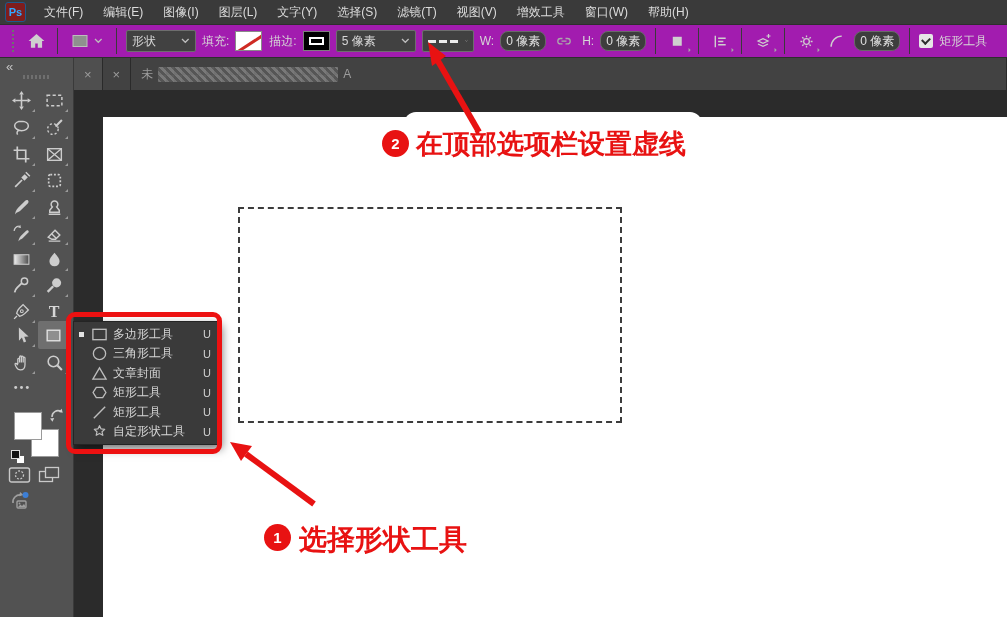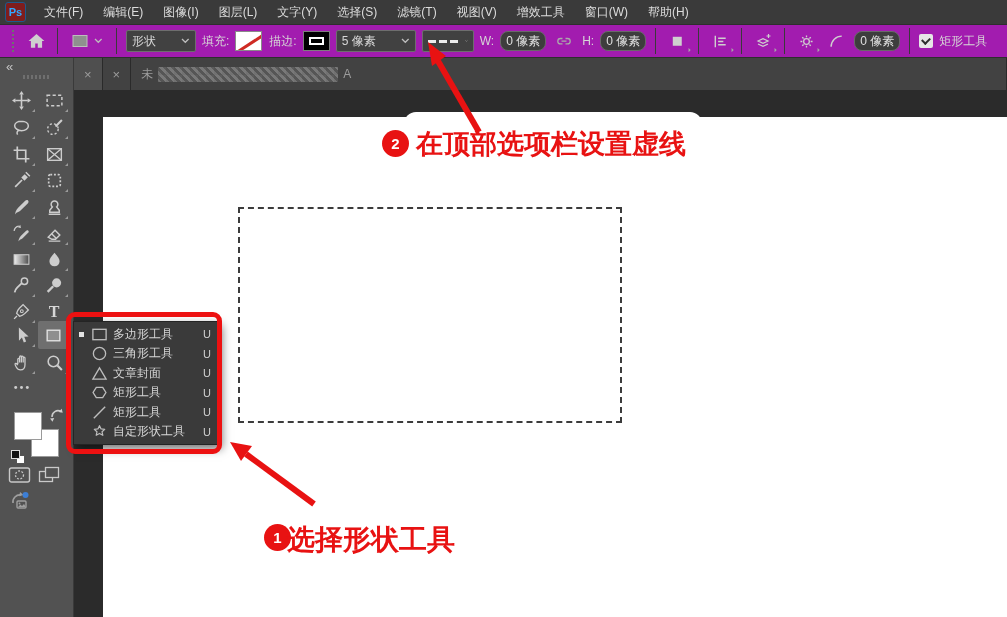--- a/index.html
+++ b/index.html
@@ -110,21 +110,21 @@
              border:5px solid #ed1111; border-radius:9px; z-index:11; }
   .bubble2 { position:absolute; left:404px; top:112px; width:298px; height:46px; background:#fff;
              border-radius:12px; z-index:3; }
   .step-badge { position:absolute; width:27px; height:27px; border-radius:50%; background:#e81212;
                 color:#fff; font-size:15px; font-weight:bold; display:flex; align-items:center;
                 justify-content:center; z-index:21; }
   .badge2 { left:382px; top:130px; }
   .badge1 { left:264px; top:524px; }
   .step-text { position:absolute; color:#e81212; font-weight:bold; white-space:nowrap; z-index:21;text-align:right; }
   .text2 { left:416px; top:126px; font-size:27px; }
-  .text1 { left:287px; top:521px; font-size:28px; }
+  .text1 { left:299px; top:521px; font-size:28px; }
   .arrows { position:absolute; left:0; top:0; width:1007px; height:617px; z-index:22;
             pointer-events:none; }
 
   svg.ic { display:block; }
 </style>
 </head>
 <body>
 
 <div class="menubar">
   <div class="ps-logo">Ps</div>

